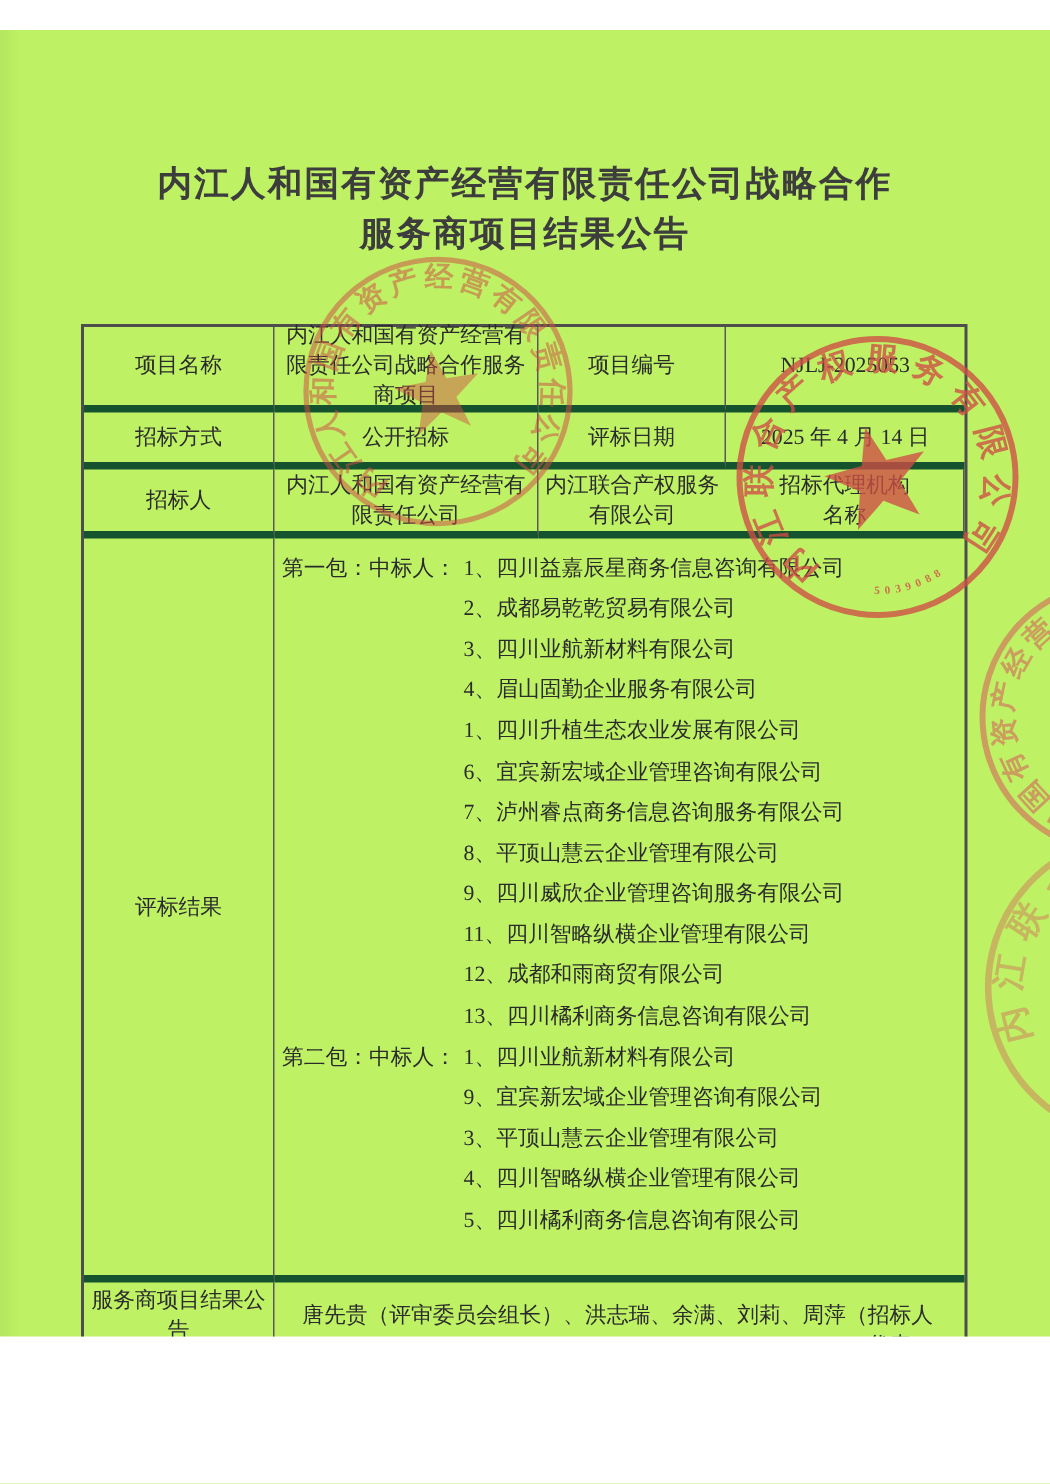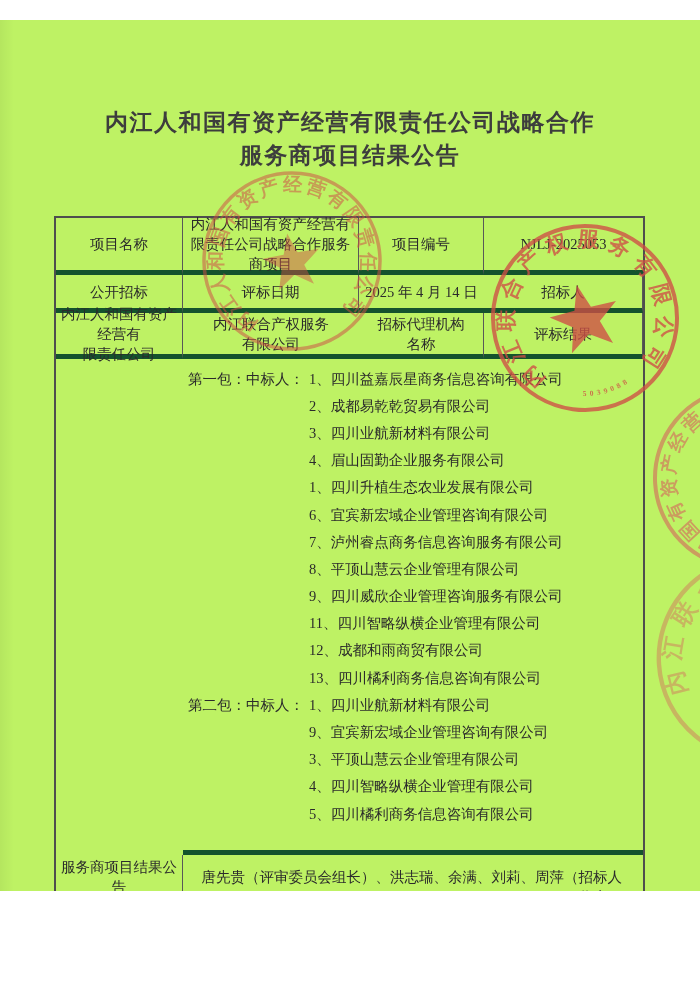--- a/index.html
+++ b/index.html
@@ -64,20 +64,21 @@
 
   <div class="doc-table">
 
     <div class="cell">项目名称</div>
     <div class="cell">内江人和国有资产经营有
 限责任公司战略合作服务
 商项目</div>
     <div class="cell">项目编号</div>
     <div class="cell last-col">NJLJ-2025053</div>
 
+    <div class="cell">招标方式</div>
     <div class="cell">公开招标</div>
     <div class="cell">评标日期</div>
     <div class="cell last-col">2025 年 4 月 14 日</div>
 
     <div class="cell">招标人</div>
     <div class="cell">内江人和国有资产经营有
 限责任公司</div>
     <div class="cell last-col">内江联合产权服务
 有限公司</div>
     <div class="cell">招标代理机构

